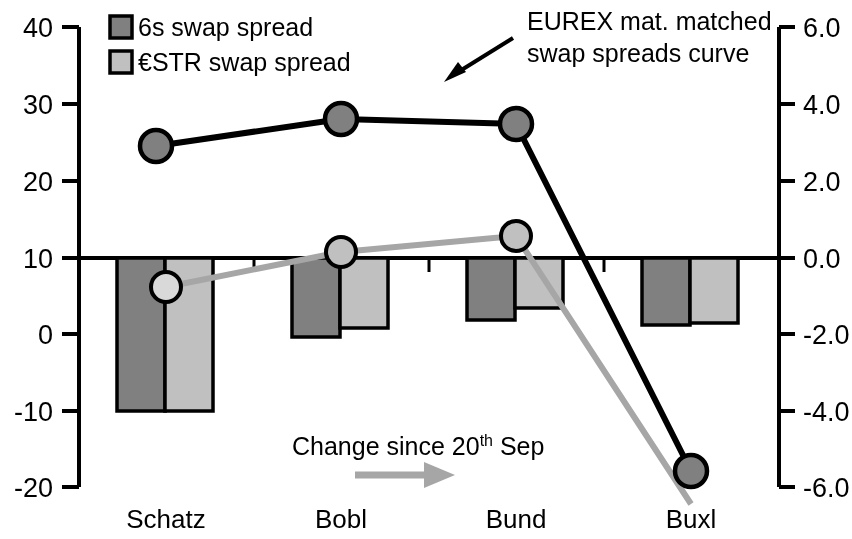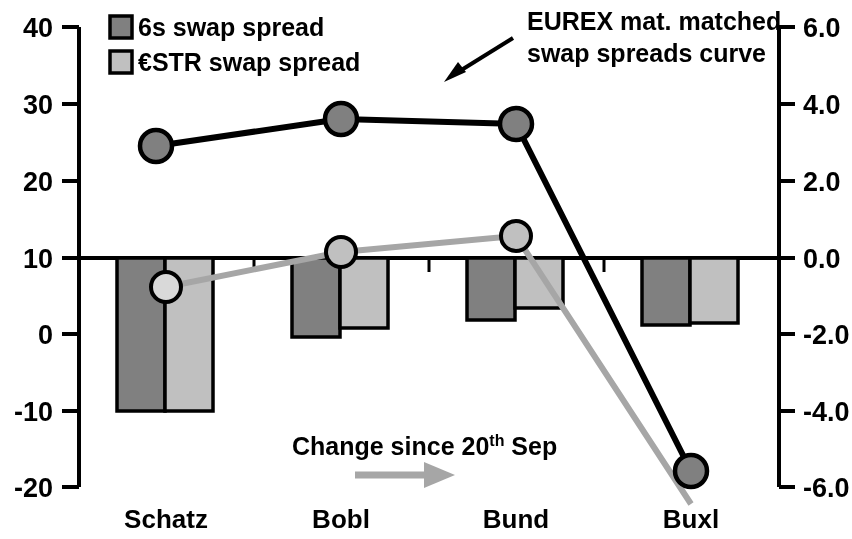--- a/index.html
+++ b/index.html
@@ -1,18 +1,18 @@
 <!DOCTYPE html>
 <html><head>
 <meta charset="utf-8">
 <style>
   html,body{margin:0;padding:0;background:#ffffff;}
   body{width:852px;height:539px;overflow:hidden;
        font-family:"Liberation Sans","DejaVu Sans",sans-serif;color:#000;}
-  #chart-root{position:relative;width:852px;height:539px;font-weight:bold;}
+  #chart-root{position:relative;width:852px;height:539px;}
   svg#plot{position:absolute;left:0;top:0;width:852px;height:539px;display:block;}
   .axis-label{font-family:"Liberation Sans","DejaVu Sans",sans-serif;font-size:27px;fill:#000;}
   .cat-label{font-family:"Liberation Sans","DejaVu Sans",sans-serif;font-size:26px;fill:#000;}
   .legend-text{font-family:"Liberation Sans","DejaVu Sans",sans-serif;font-size:25px;fill:#000;}
   .anno-text{font-family:"Liberation Sans","DejaVu Sans",sans-serif;font-size:25px;fill:#000;}
   .anno-sup{font-family:"Liberation Sans","DejaVu Sans",sans-serif;font-size:16px;fill:#000;}
 </style>
 </head>
 <body>
 

